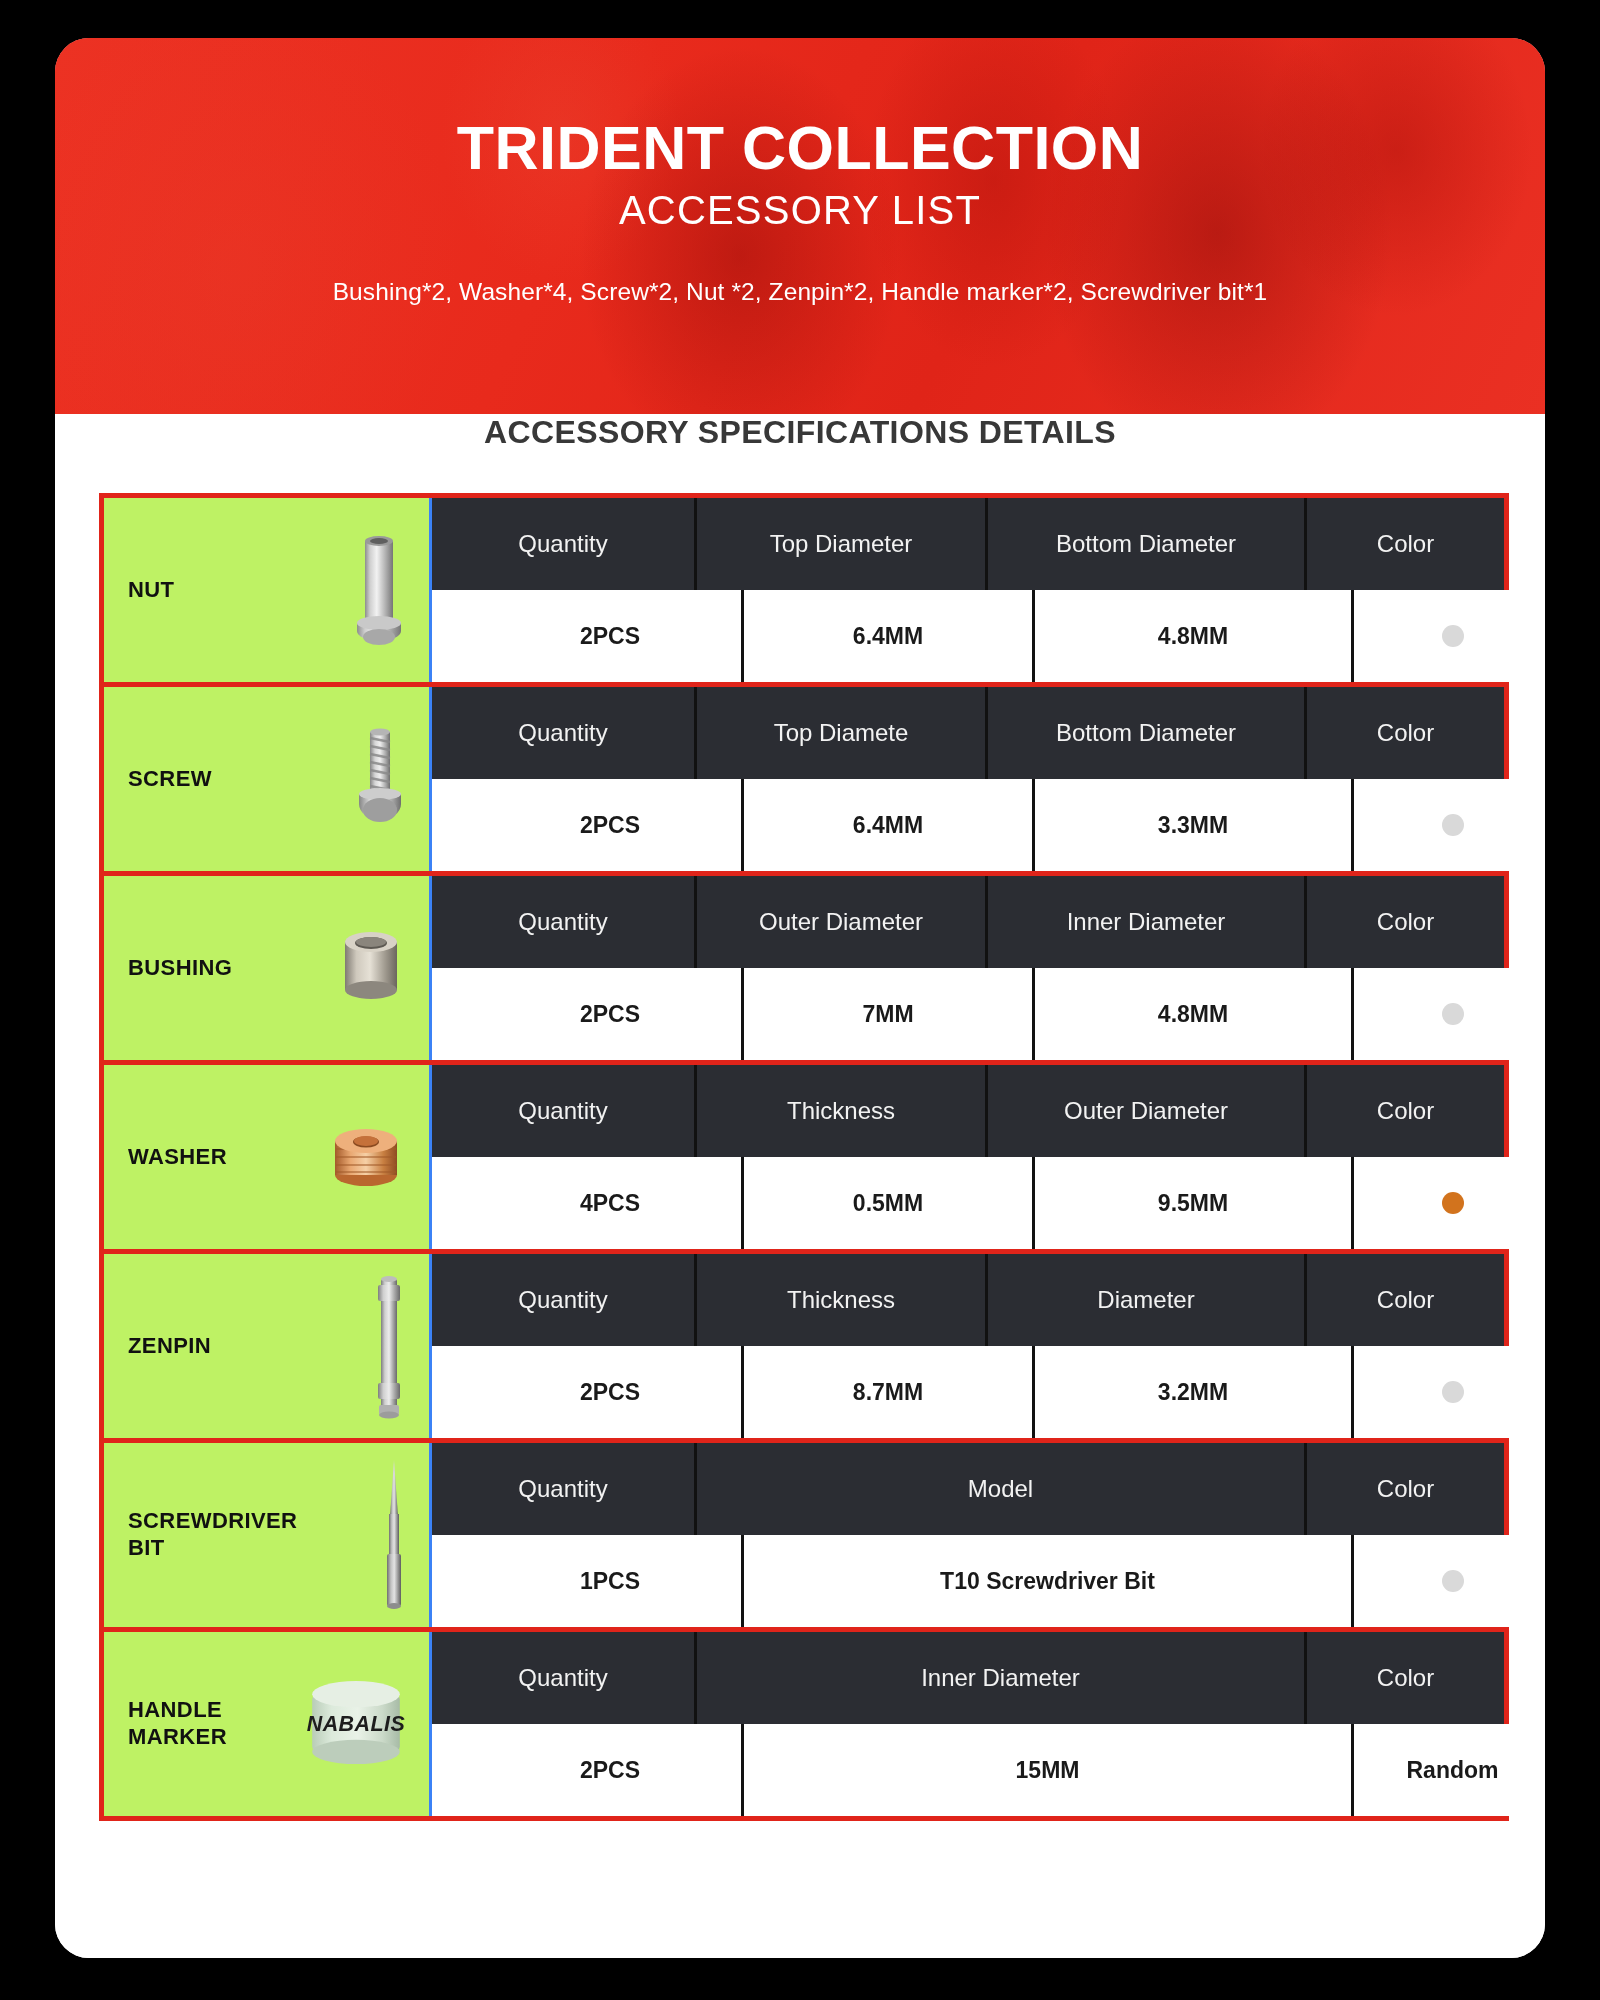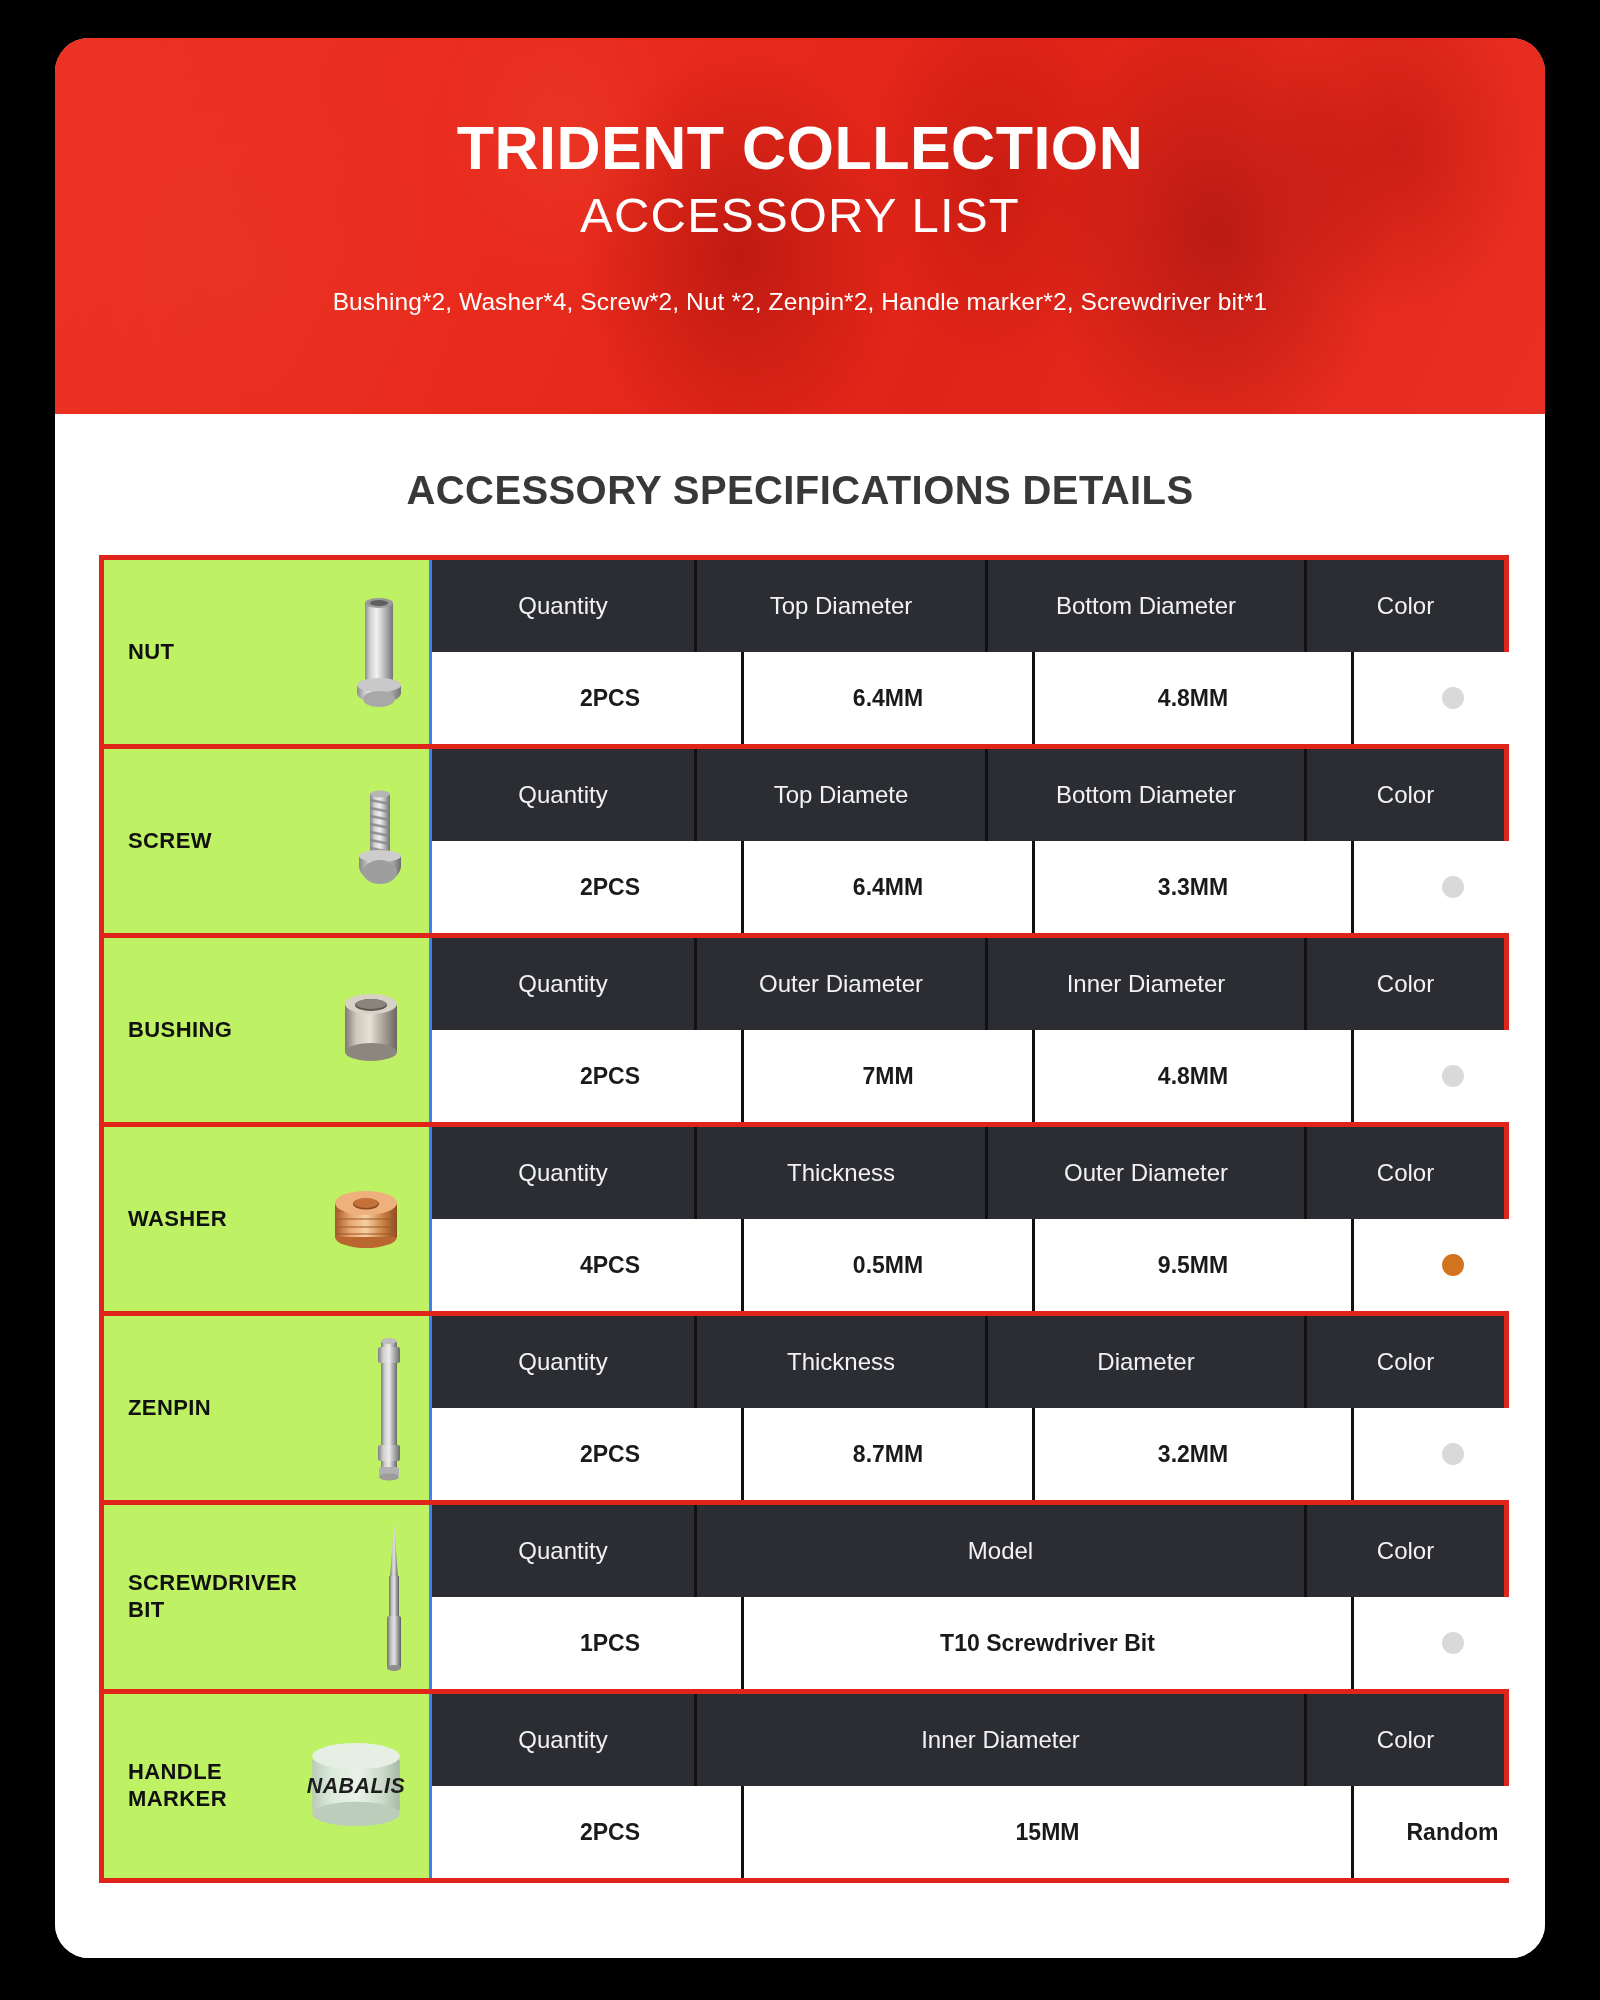--- a/index.html
+++ b/index.html
@@ -58,21 +58,21 @@
   .hero-title {
     color: #ffffff;
     font-size: 61px;
     font-weight: 700;
     letter-spacing: 0.5px;
     line-height: 1.06;
     text-transform: uppercase;
   }
   .hero-subtitle {
     color: #ffffff;
-    font-size: 49px;
+    font-size: 40px;
     font-weight: 400;
     letter-spacing: 1.2px;
     line-height: 1.18;
     margin-top: 6px;
     text-transform: uppercase;
   }
   .hero-list {
     color: #ffffff;
     font-size: 24.5px;
     font-weight: 400;
@@ -81,24 +81,23 @@
   }
   
   .body {
     flex: 1 1 auto;
     background: #ffffff;
     padding: 0 44px;
   }
   .section-title {
     text-align: center;
     color: #383838;
-    font-size: 40px;
+    font-size: 32px;
     font-weight: 700;
     letter-spacing: 0.4px;
-    margin-top: 54px;
     margin-bottom: 42px;
   }
   
   .spec-table {
     width: 1410px;
     margin: 0 auto;
     border: 5px solid #e0241a;
     border-collapse: collapse;
   }
   .spec-row {

